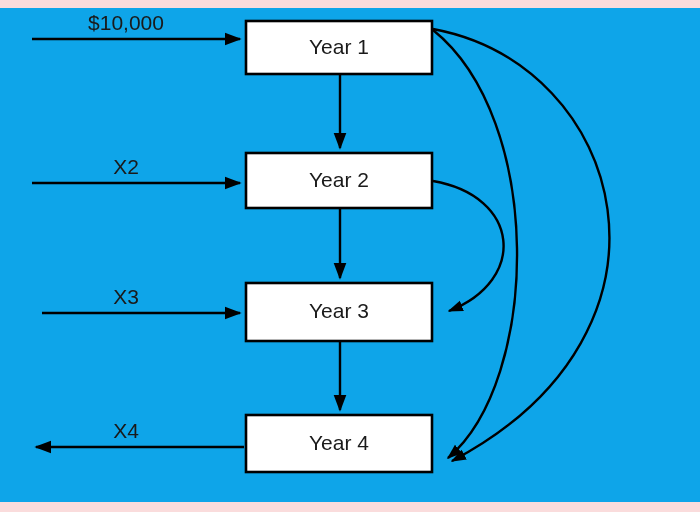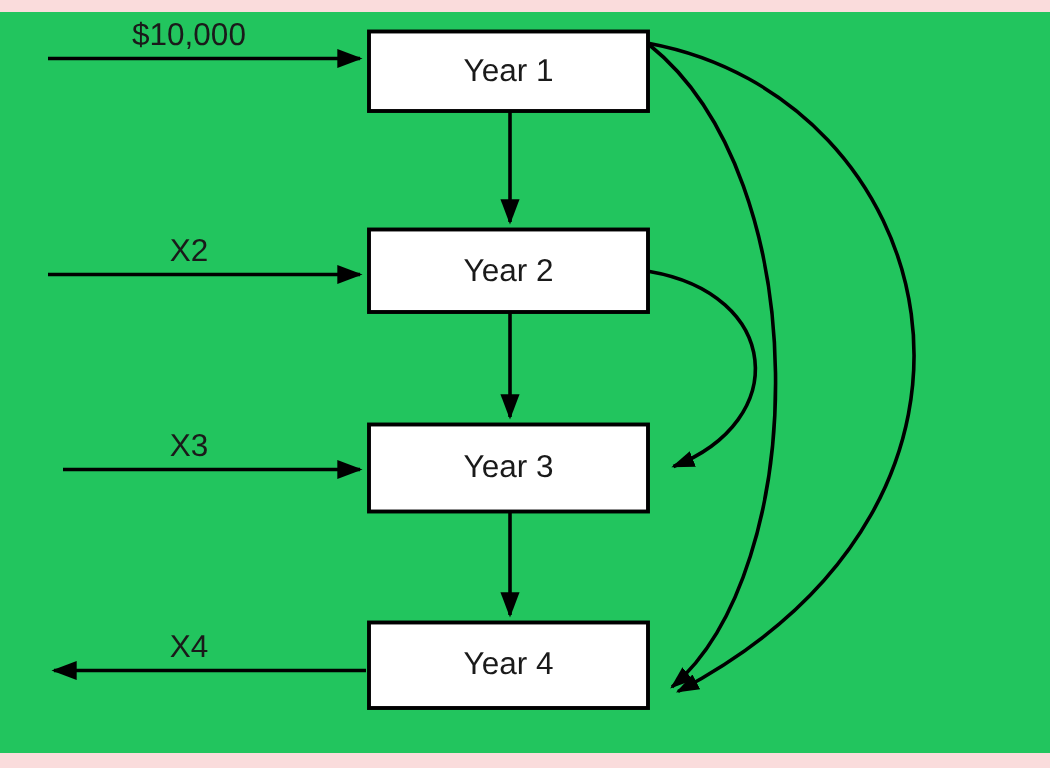--- a/index.html
+++ b/index.html
@@ -14,21 +14,21 @@
     position: relative;
     overflow: hidden;
     font-family: "Liberation Sans", sans-serif;
   }
   #diagram-root {
     position: absolute;
     left: 0;
     top: 0;
     width: 700px;
     height: 512px;
-    background: #22c55e;
+    background: #0ea5e9;
   }
   .band {
     position: absolute;
     left: 0;
     width: 700px;
     background: #fadcdc;
   }
   #band-top { top: 0; height: 8px; }
   #band-bottom { top: 502px; height: 10px; }
   svg#canvas {

